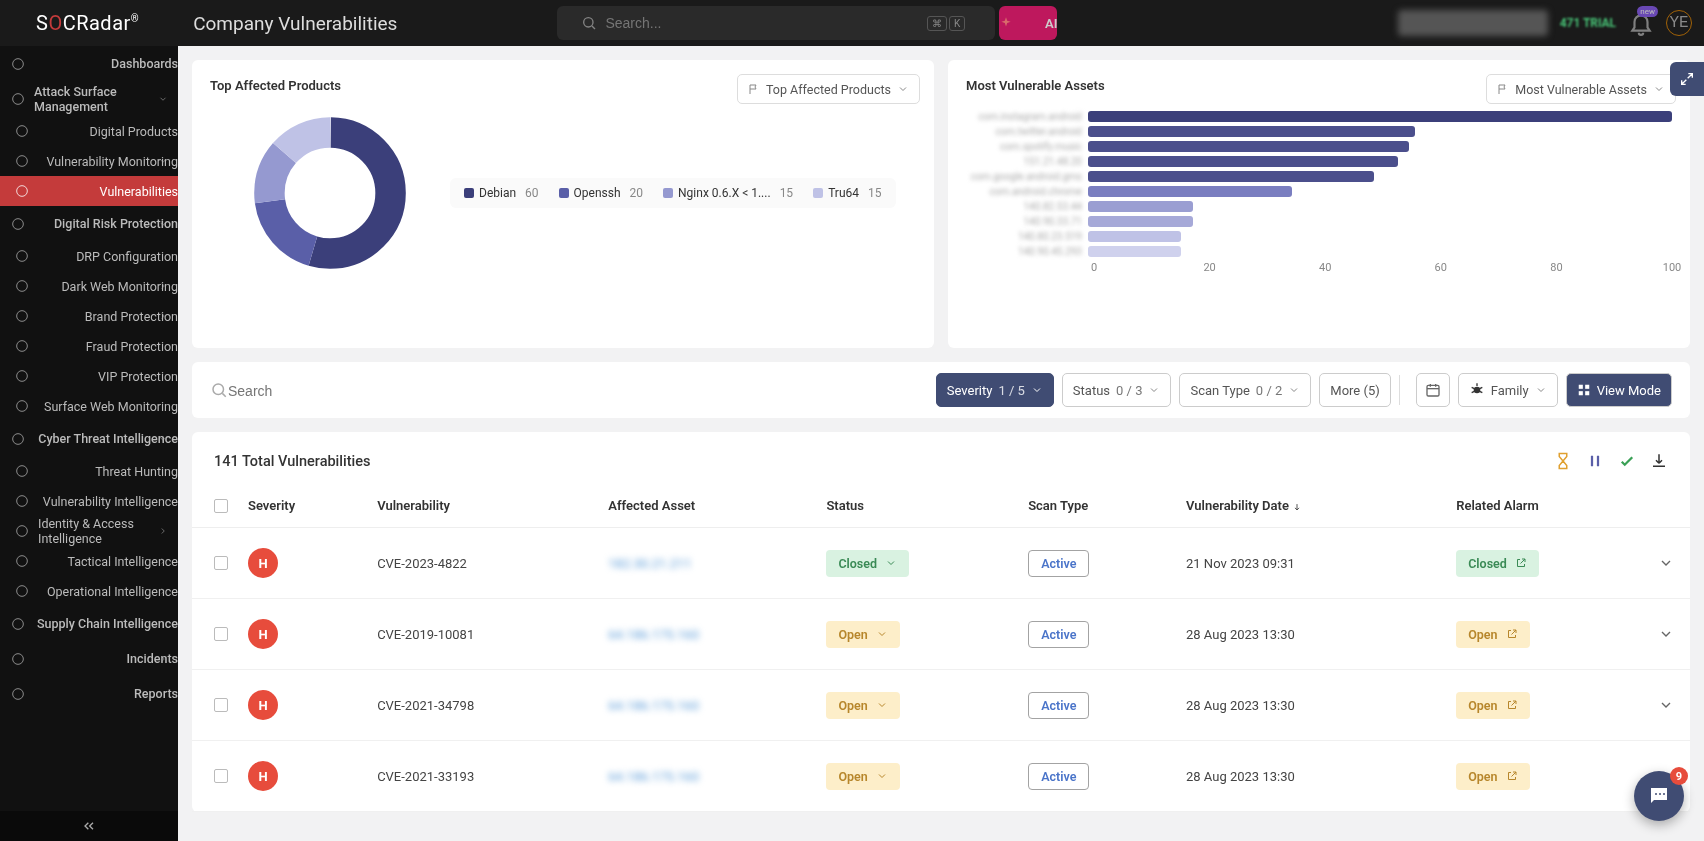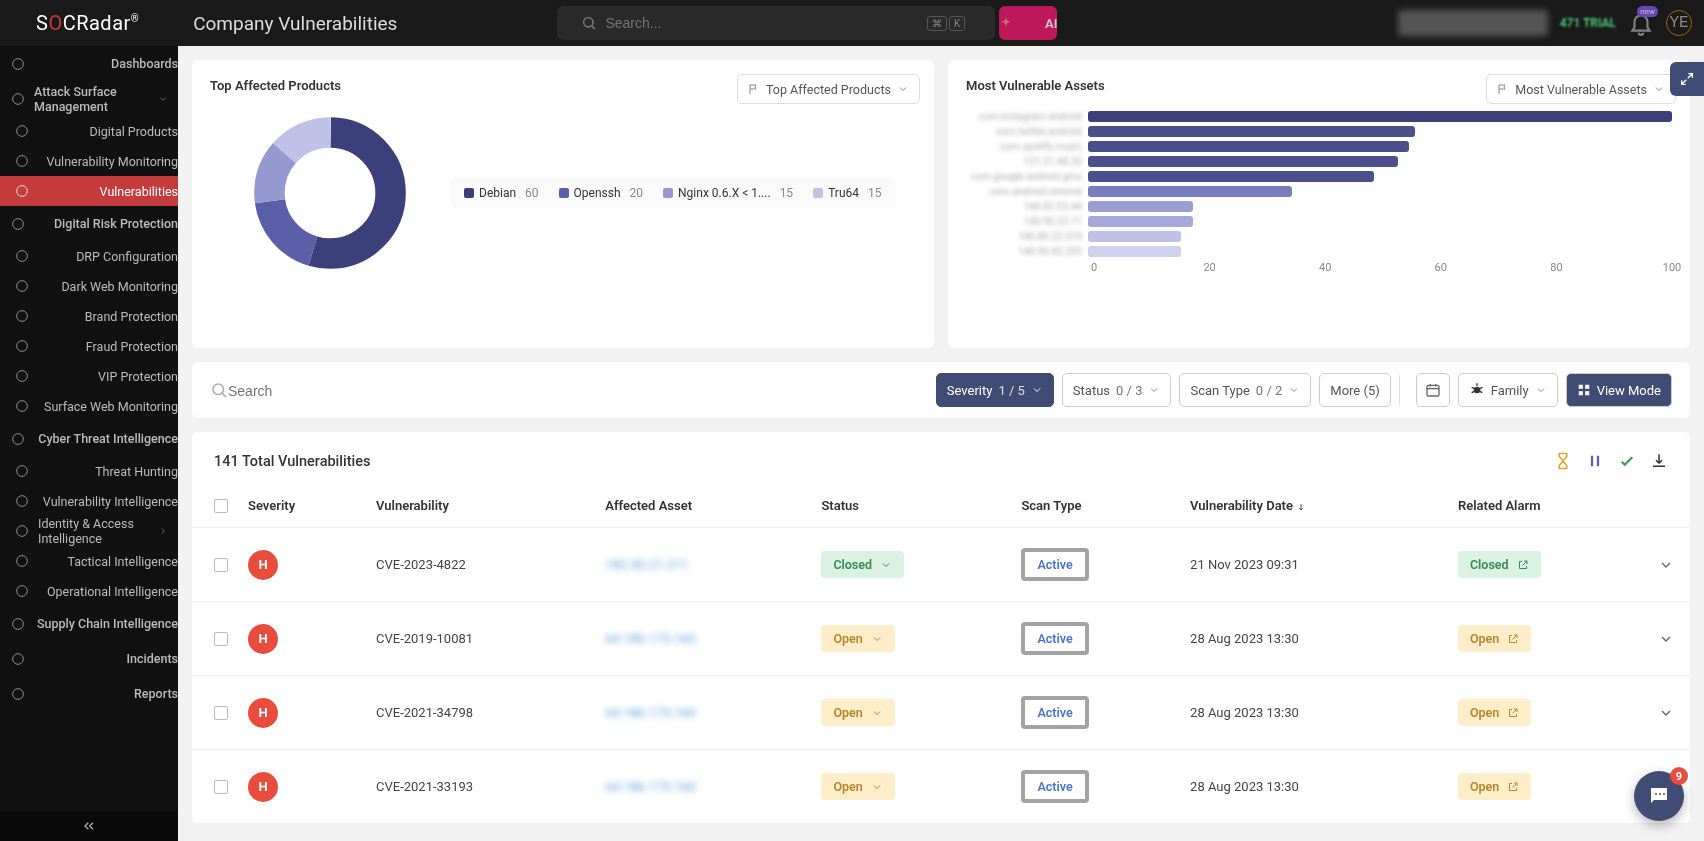--- a/index.html
+++ b/index.html
@@ -77,21 +77,21 @@
 table { width:100%; border-collapse:collapse;}
 thead th { text-align:left; font-size:13px; font-weight:600; color:#333; padding:14px 8px; border-bottom:1px solid #eee;}
 thead th:first-child { padding-left:22px; width:48px;}
 tbody td { padding:20px 8px; border-bottom:1px solid #f0f0f0; font-size:13px; color:#444; vertical-align:middle;}
 tbody td:first-child { padding-left:22px;}
 .sev-badge { width:30px; height:30px; border-radius:50%; background:#e74c3c; color:#fff; font-weight:700; font-size:13px; display:flex;align-items:center;justify-content:center;}
 .blur { color:#5a9bd8; filter:blur(3px);}
 .status-chip { display:inline-flex; align-items:center; gap:8px; padding:6px 12px; border-radius:4px; font-size:12.5px; font-weight:600;}
 .status-chip.closed { background:#d9f2e1; color:#3a8a55;}
 .status-chip.open { background:#fdeec9; color:#b7862b;}
-.scan-chip { display:inline-flex; padding:5px 12px; border:4px solid #a3a3a3; border-radius:4px; color:#4a74c9; font-size:12.5px; font-weight:600;}
+.scan-chip { display:inline-flex; padding:5px 12px; border:1px solid #a3a3a3; border-radius:4px; color:#4a74c9; font-size:12.5px; font-weight:600;}
 .alarm-chip { display:inline-flex; align-items:center; gap:8px; padding:6px 12px; border-radius:4px; font-size:12.5px; font-weight:600;}
 .alarm-chip.closed { background:#d9f2e1; color:#3a8a55;}
 .alarm-chip.open { background:#fdeec9; color:#b7862b;}
 .expand-cell { width:40px; text-align:center;}
 .checkbox { width:14px; height:14px; border:1.5px solid #bbb; border-radius:2px;}
 
 
 .corner-expand { position:absolute; top:62px; right:0; width:34px; height:34px; background:#404c73; border-radius:6px 0 0 6px; display:flex;align-items:center;justify-content:center; z-index:5;}
 
 

